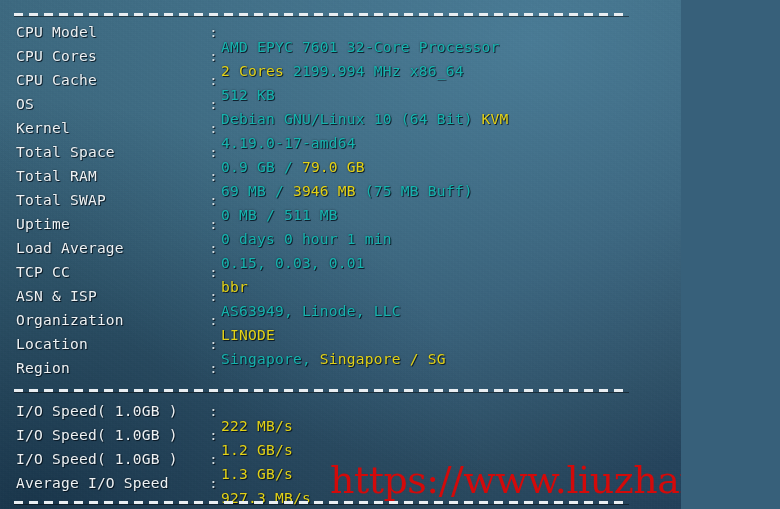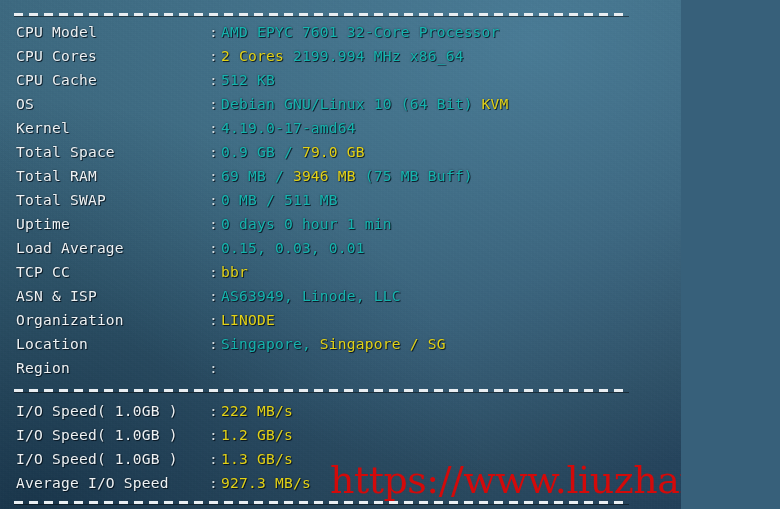--- a/index.html
+++ b/index.html
@@ -77,20 +77,21 @@
   .label {
     left: 16px;
     color: #eef2f4;
   }
   .colon {
     left: 209px;
     color: #cfd9de;
   }
   .value {
     left: 221px;
+    margin-top: 15px;
   }
   .c-cyan   { color: #16b4ae; }
   .c-yellow { color: #e3d217; }
 
   
   .watermark {
     position: absolute;
     color: #d30a0a;
     white-space: nowrap;
     pointer-events: none;

